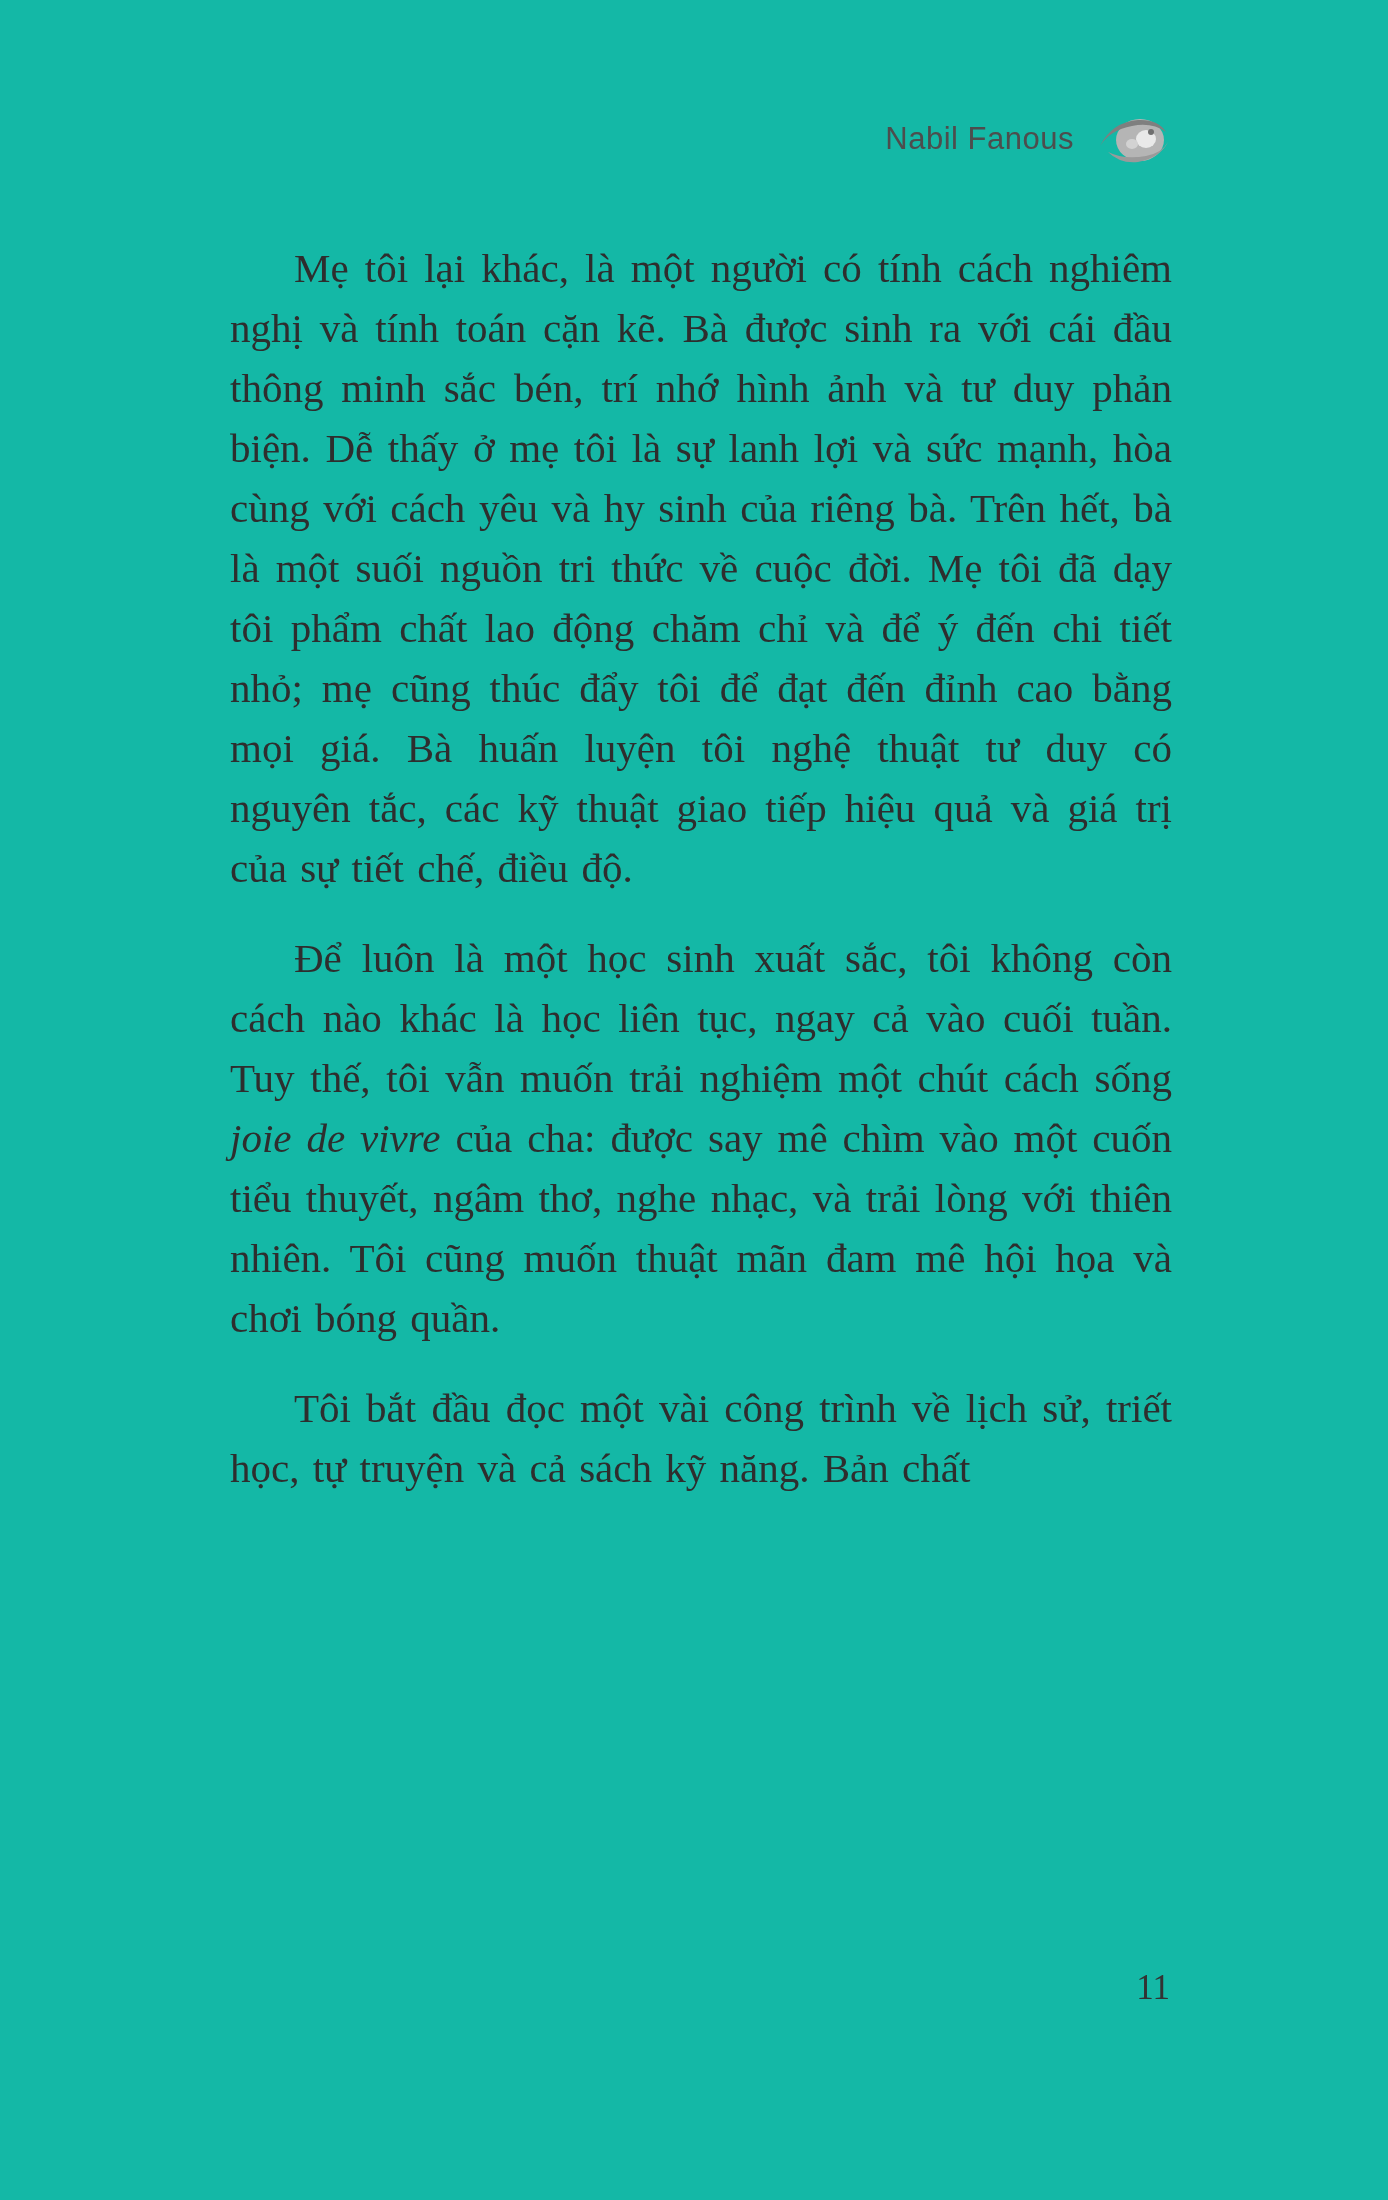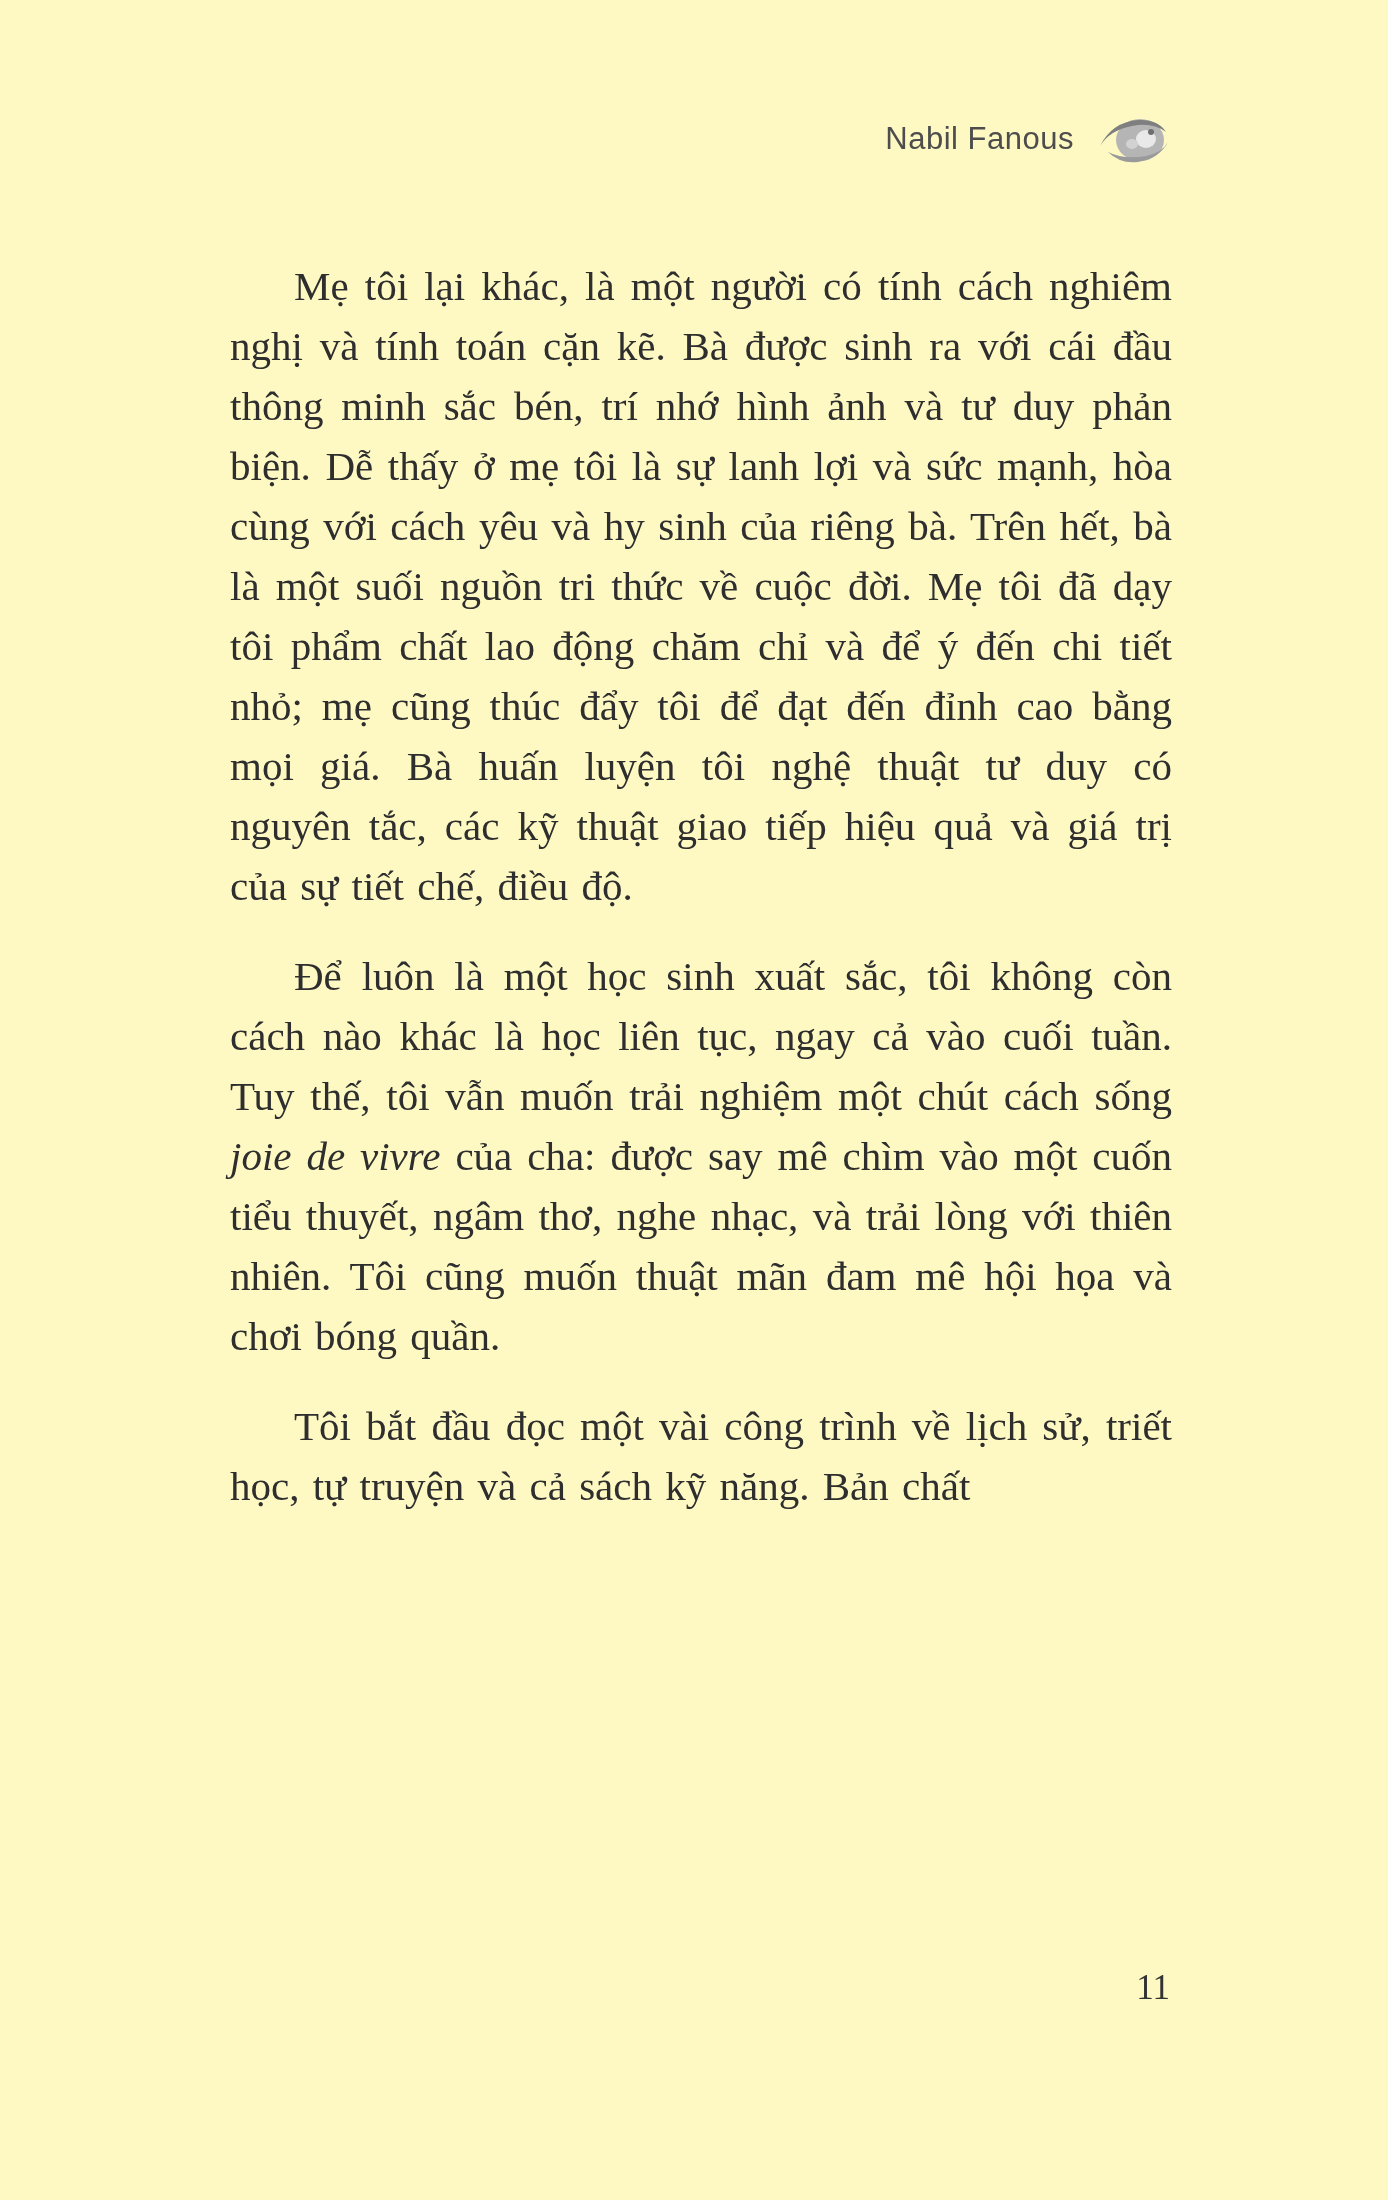--- a/index.html
+++ b/index.html
@@ -9,21 +9,21 @@
     height: 2200px;
     background: #ffffff;
     font-family: "Liberation Serif", serif;
     color: #2e2e2e;
     overflow: hidden;
   }
   .page {
     position: relative;
     width: 1388px;
     height: 2200px;
-    background: #fef9c3;
+    background: #14b8a6;
   }
 
   
   .page-header {
     position: absolute;
     top: 112px;
     right: 216px;
     display: flex;
     align-items: center;
     gap: 20px;
@@ -41,21 +41,20 @@
     height: 54px;
     line-height: 0;
   }
 
   
   .body-text {
     position: absolute;
     top: 238px;
     left: 230px;
     width: 942px;
-    margin-top: 18px;
   }
   .body-text p {
     margin: 0 0 30px 0;
     font-size: 41px;
     line-height: 60px;
     text-align: justify;
     text-indent: 64px;
     color: #2e2e2e;
     word-spacing: 3px;
   }

